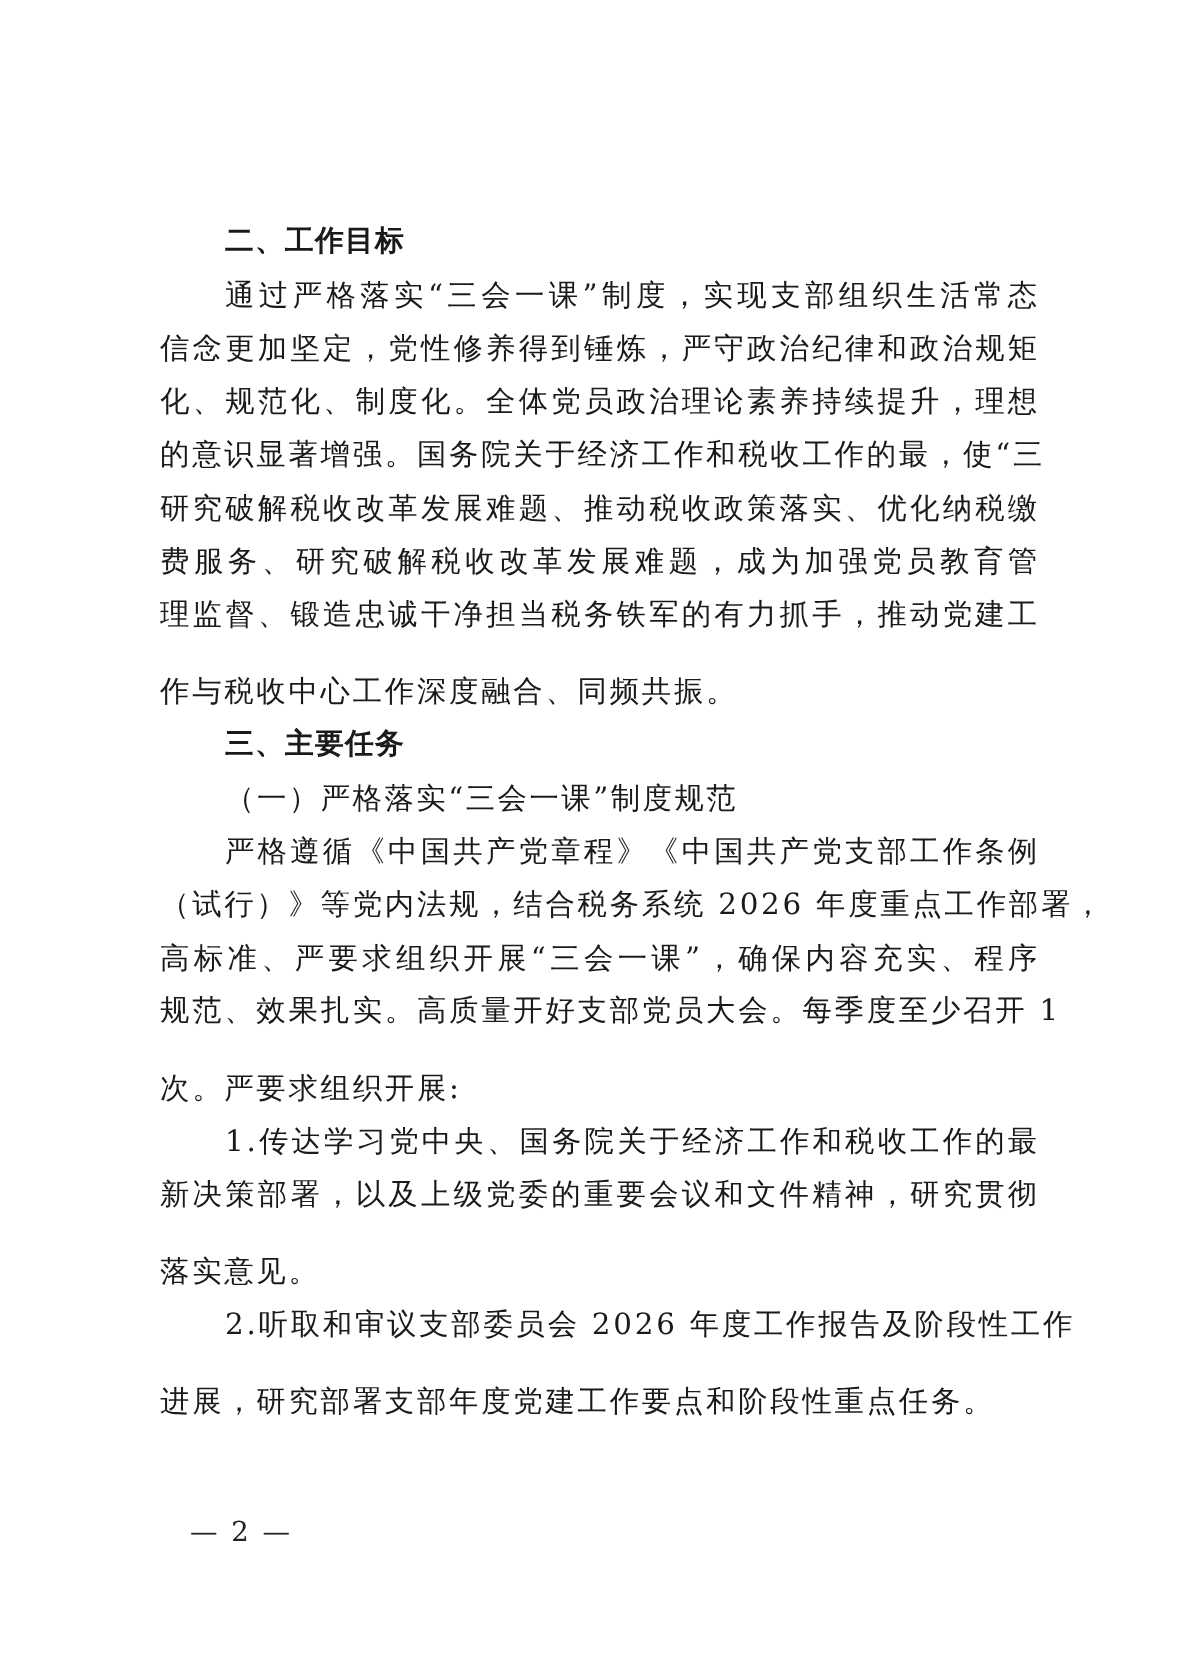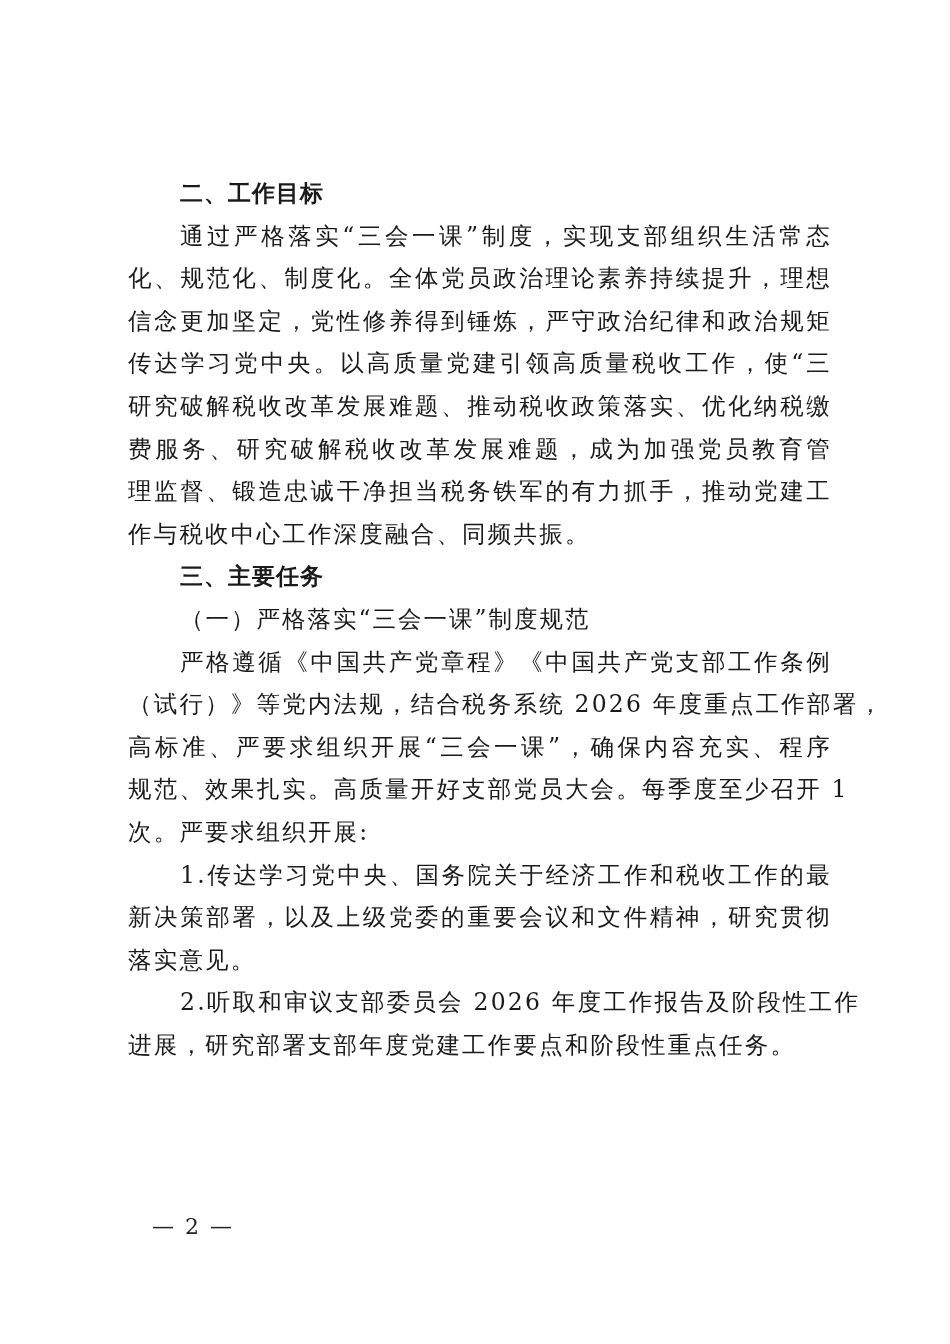--- a/index.html
+++ b/index.html
@@ -32,20 +32,21 @@
       line-height: 42.6px;
       font-size: 23.5px;
       white-space: nowrap;
       letter-spacing: 2.2px;
       text-align: justify;
       text-align-last: justify;
       overflow: visible;
     }
     .line.last {
       text-align-last: left;
+      margin-top: 19px;
     }
     .line.indent {
       padding-left: 52px;
     }
     .heading {
       font-family: "DejaVu Sans", "Liberation Sans", sans-serif;
       font-weight: bold;
       font-size: 23px;
       letter-spacing: 1px;
       text-align-last: left;
@@ -70,23 +71,23 @@
 </head>
 <body>
 
 <div class="page">
   <div class="body-text">
 
     <div class="line heading">二、工作目标</div>
 
     <div>
       <div class="line indent">通过严格落实“三会一课”制度，实现支部组织生活常态</div>
+      <div class="line">信念更加坚定，党性修养得到锤炼，严守政治纪律和政治规矩</div>
       <div class="line">化、规范化、制度化。全体党员政治理论素养持续提升，理想</div>
-      <div class="line">信念更加坚定，党性修养得到锤炼，严守政治纪律和政治规矩</div>
-      <div class="line">传达学习党中央。以高质量党建引领高质量税收工作，使“三</div>
+      <div class="line">的意识显著增强。国务院关于经济工作和税收工作的最，使“三</div>
       <div class="line">研究破解税收改革发展难题、推动税收政策落实、优化纳税缴</div>
       <div class="line">费服务、研究破解税收改革发展难题，成为加强党员教育管</div>
       <div class="line">理监督、锻造忠诚干净担当税务铁军的有力抓手，推动党建工</div>
       <div class="line last">作与税收中心工作深度融合、同频共振。</div>
     </div>
 
     <div class="line heading">三、主要任务</div>
 
     <div class="line subheading">（一）严格落实“三会一课”制度规范</div>
 

